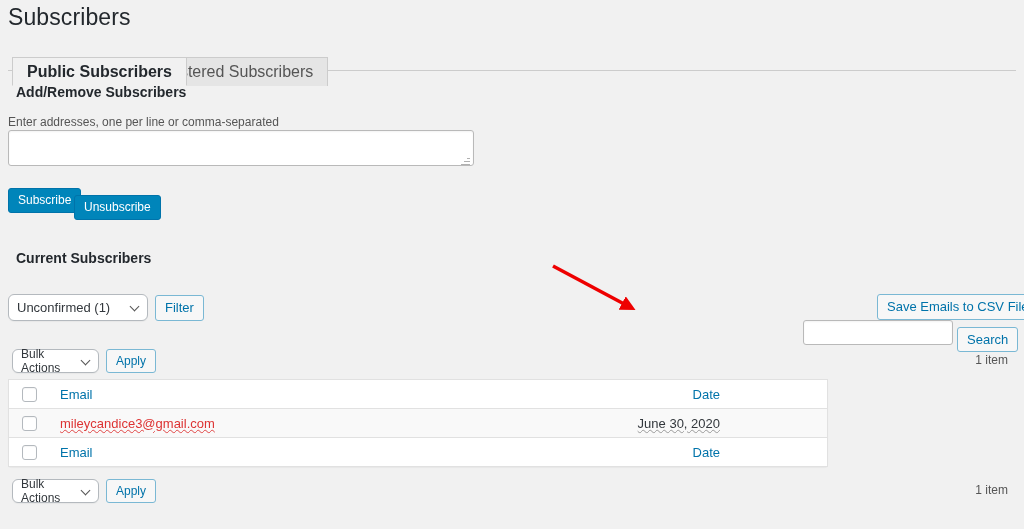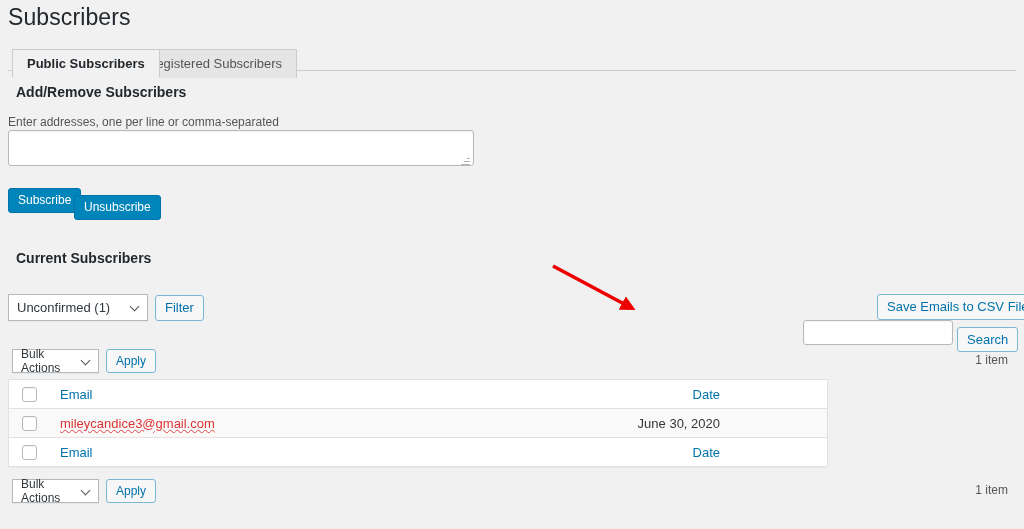--- a/index.html
+++ b/index.html
@@ -45,28 +45,28 @@
   .tab-bar-line {
     position: absolute;
     left: 8px;
     top: 29px;
     width: 1008px;
     height: 1px;
     background: #ccc;
   }
   .tab {
     position: absolute;
-    top: 8px;
+    top: 16px;
     height: 29px;
     box-sizing: border-box;
     border: 1px solid #ccc;
     border-bottom: none;
     padding: 0 14px;
     line-height: 28px;
-    font-size: 13px;
+    font-size: 16px;
     white-space: nowrap;
   }
   .tab.active {
     background: #f1f1f1;
     color: #23282d;
     font-weight: bold;
     left: 12px;
     z-index: 3;
     border-bottom: 1px solid #f1f1f1;
   }
@@ -174,21 +174,21 @@
   #btn-search { left: 957px; top: 327px; height: 25px; line-height: 23px; }
   #btn-apply-top { left: 106px; top: 349px; height: 24px; line-height: 22px; font-size: 12px; }
   #btn-apply-bottom { left: 106px; top: 479px; height: 24px; line-height: 22px; font-size: 12px; }
 
   
   .select-box {
     position: absolute;
     box-sizing: border-box;
     background: #fff;
     border: 1px solid #b4b9be;
-    border-radius: 0;
+    border-radius: 6px;
     color: #32373c;
     font-size: 13px;
     font-family: "Liberation Sans", sans-serif;
     cursor: pointer;
     display: flex;
     align-items: center;
     justify-content: space-between;
     padding: 0 7px 0 8px;
     box-shadow: 0 1px 1px rgba(0,0,0,0.04);
   }
@@ -290,20 +290,21 @@
   }
 
   
   .squiggle-red {
     text-decoration: underline;
     text-decoration-style: wavy;
     text-decoration-color: #e04545;
     text-decoration-thickness: 1px;
   }
   .squiggle-grey {
+    text-decoration: underline;
     text-decoration-style: wavy;
     text-decoration-color: #9a9a9a;
     text-decoration-thickness: 1px;
   }
 
   
   .annot-arrow {
     position: absolute;
     left: 540px;
     top: 252px;

